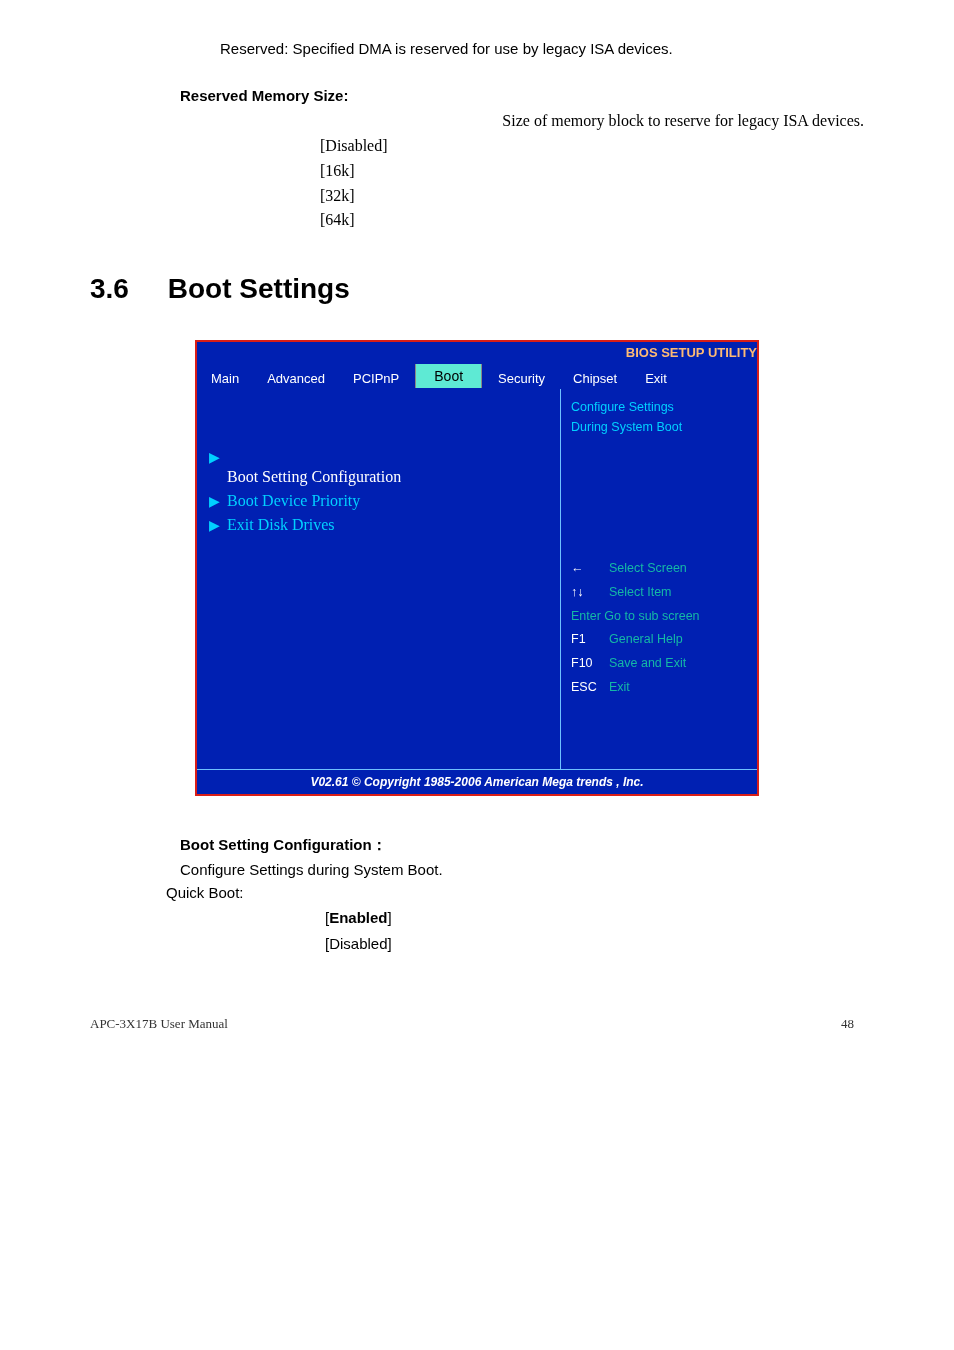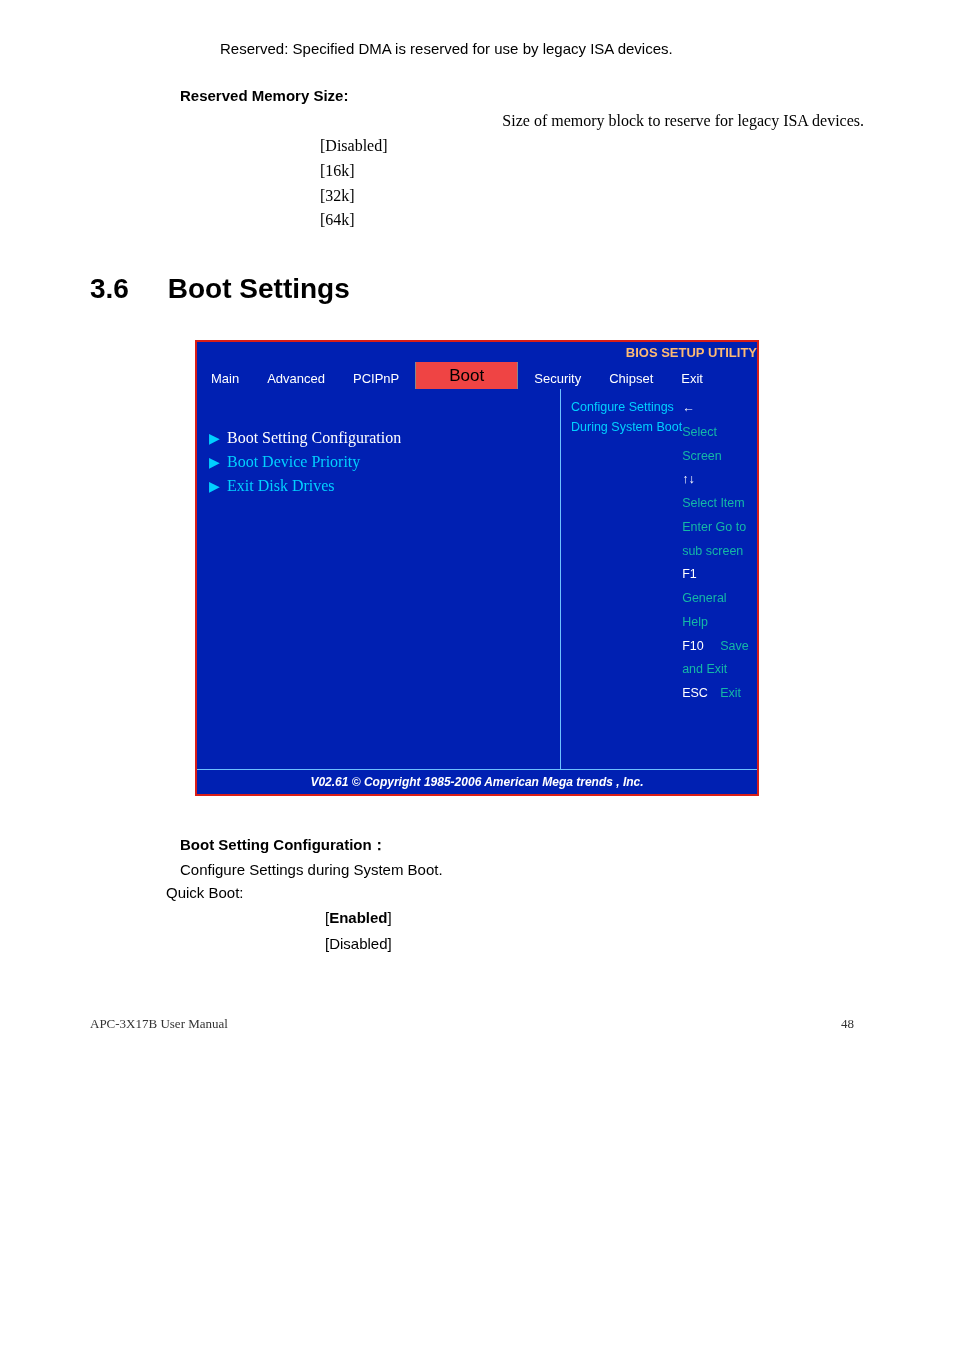--- a/index.html
+++ b/index.html
@@ -75,24 +75,24 @@
     padding: 4px 14px 0 14px;
     display: flex;
     align-items: center;
   }
   .bios-tab.active-wrapper {
     padding: 0 2px;
     display: flex;
     align-items: center;
   }
   .bios-tab-active {
-    background: #ef4444;
+    background: #5eead4;
     color: #000;
-    font-size: 17px;
-    padding: 4px 33px;
+    font-size: 14px;
+    padding: 4px 18px;
     border-left: 1px solid #888;
     border-right: 1px solid #888;
   }
   .bios-body {
     display: flex;
     height: 380px;
   }
   .bios-main {
     flex: 1;
     background: #0020b2;
@@ -104,28 +104,28 @@
   .bios-main .menu-row {
     display: flex;
     align-items: center;
     margin-bottom: 6px;
   }
   .bios-main .arrow {
     color: #00d0ff;
     font-size: 14px;
     width: 18px;
   }
-  .menu-row.sel .label { color: #fff; }
+  .menu-row.sel .label { color: #fff; margin-top: 39px; }
   .menu-row.unsel .label { color: #00d0ff; }
   .bios-side {
     width: 178px;
     background: #0020b2;
     border-left: 1px solid #6ec1ff;
     display: flex;
-    flex-direction: row;
+    flex-direction: column;
     font-size: 12.5px;
     color: #fff;
     padding: 8px 8px 8px 10px;
   }
   .side-top {
     color: #00d0ff;
     line-height: 1.6;
     flex: 0 0 auto;
     margin-bottom: 120px;
   }

